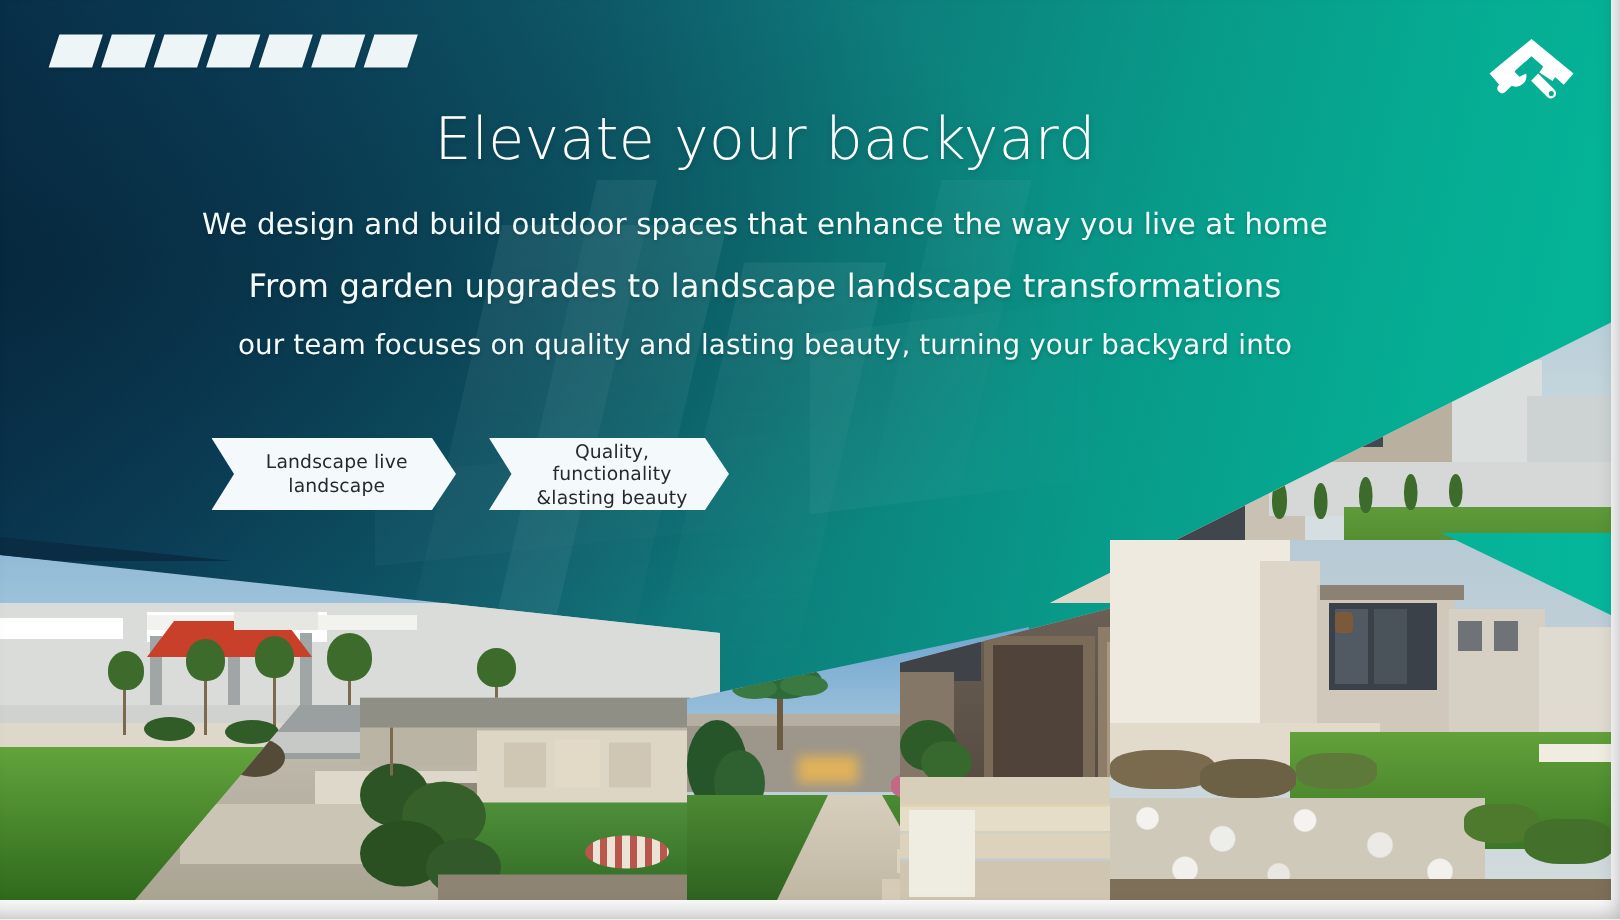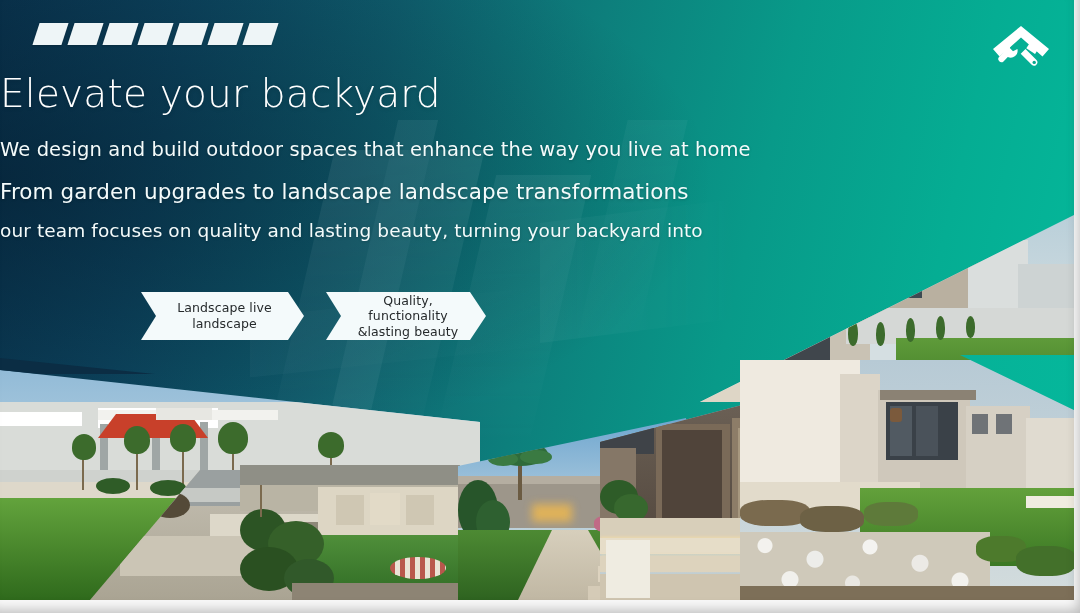--- a/index.html
+++ b/index.html
@@ -68,21 +68,21 @@
     box-shadow:0 1px 2px rgba(0,0,0,.18);
   }
 
   
   .logo{ position:absolute; right:26px; top:16px; width:66px; height:58px; z-index:30; }
   .logo svg{ display:block; width:100%; height:100%; }
 
   
   .headline{
     position:absolute; left:0; top:74px; width:1020px; z-index:22;
-    color:#ffffff;
+    text-align:center; color:#ffffff;
     font-family:"DejaVu Sans", sans-serif;
   }
   .headline h1{
     font-size:39px; font-weight:300; letter-spacing:.2px;
     line-height:1.05; color:#ffffff;
     text-shadow:0 1px 4px rgba(0,0,0,.18);
   }
   .sub{ margin-top:17px; }
   .sub-line{
     color:#f4fbfb; font-weight:400; text-shadow:0 1px 3px rgba(0,0,0,.20);

